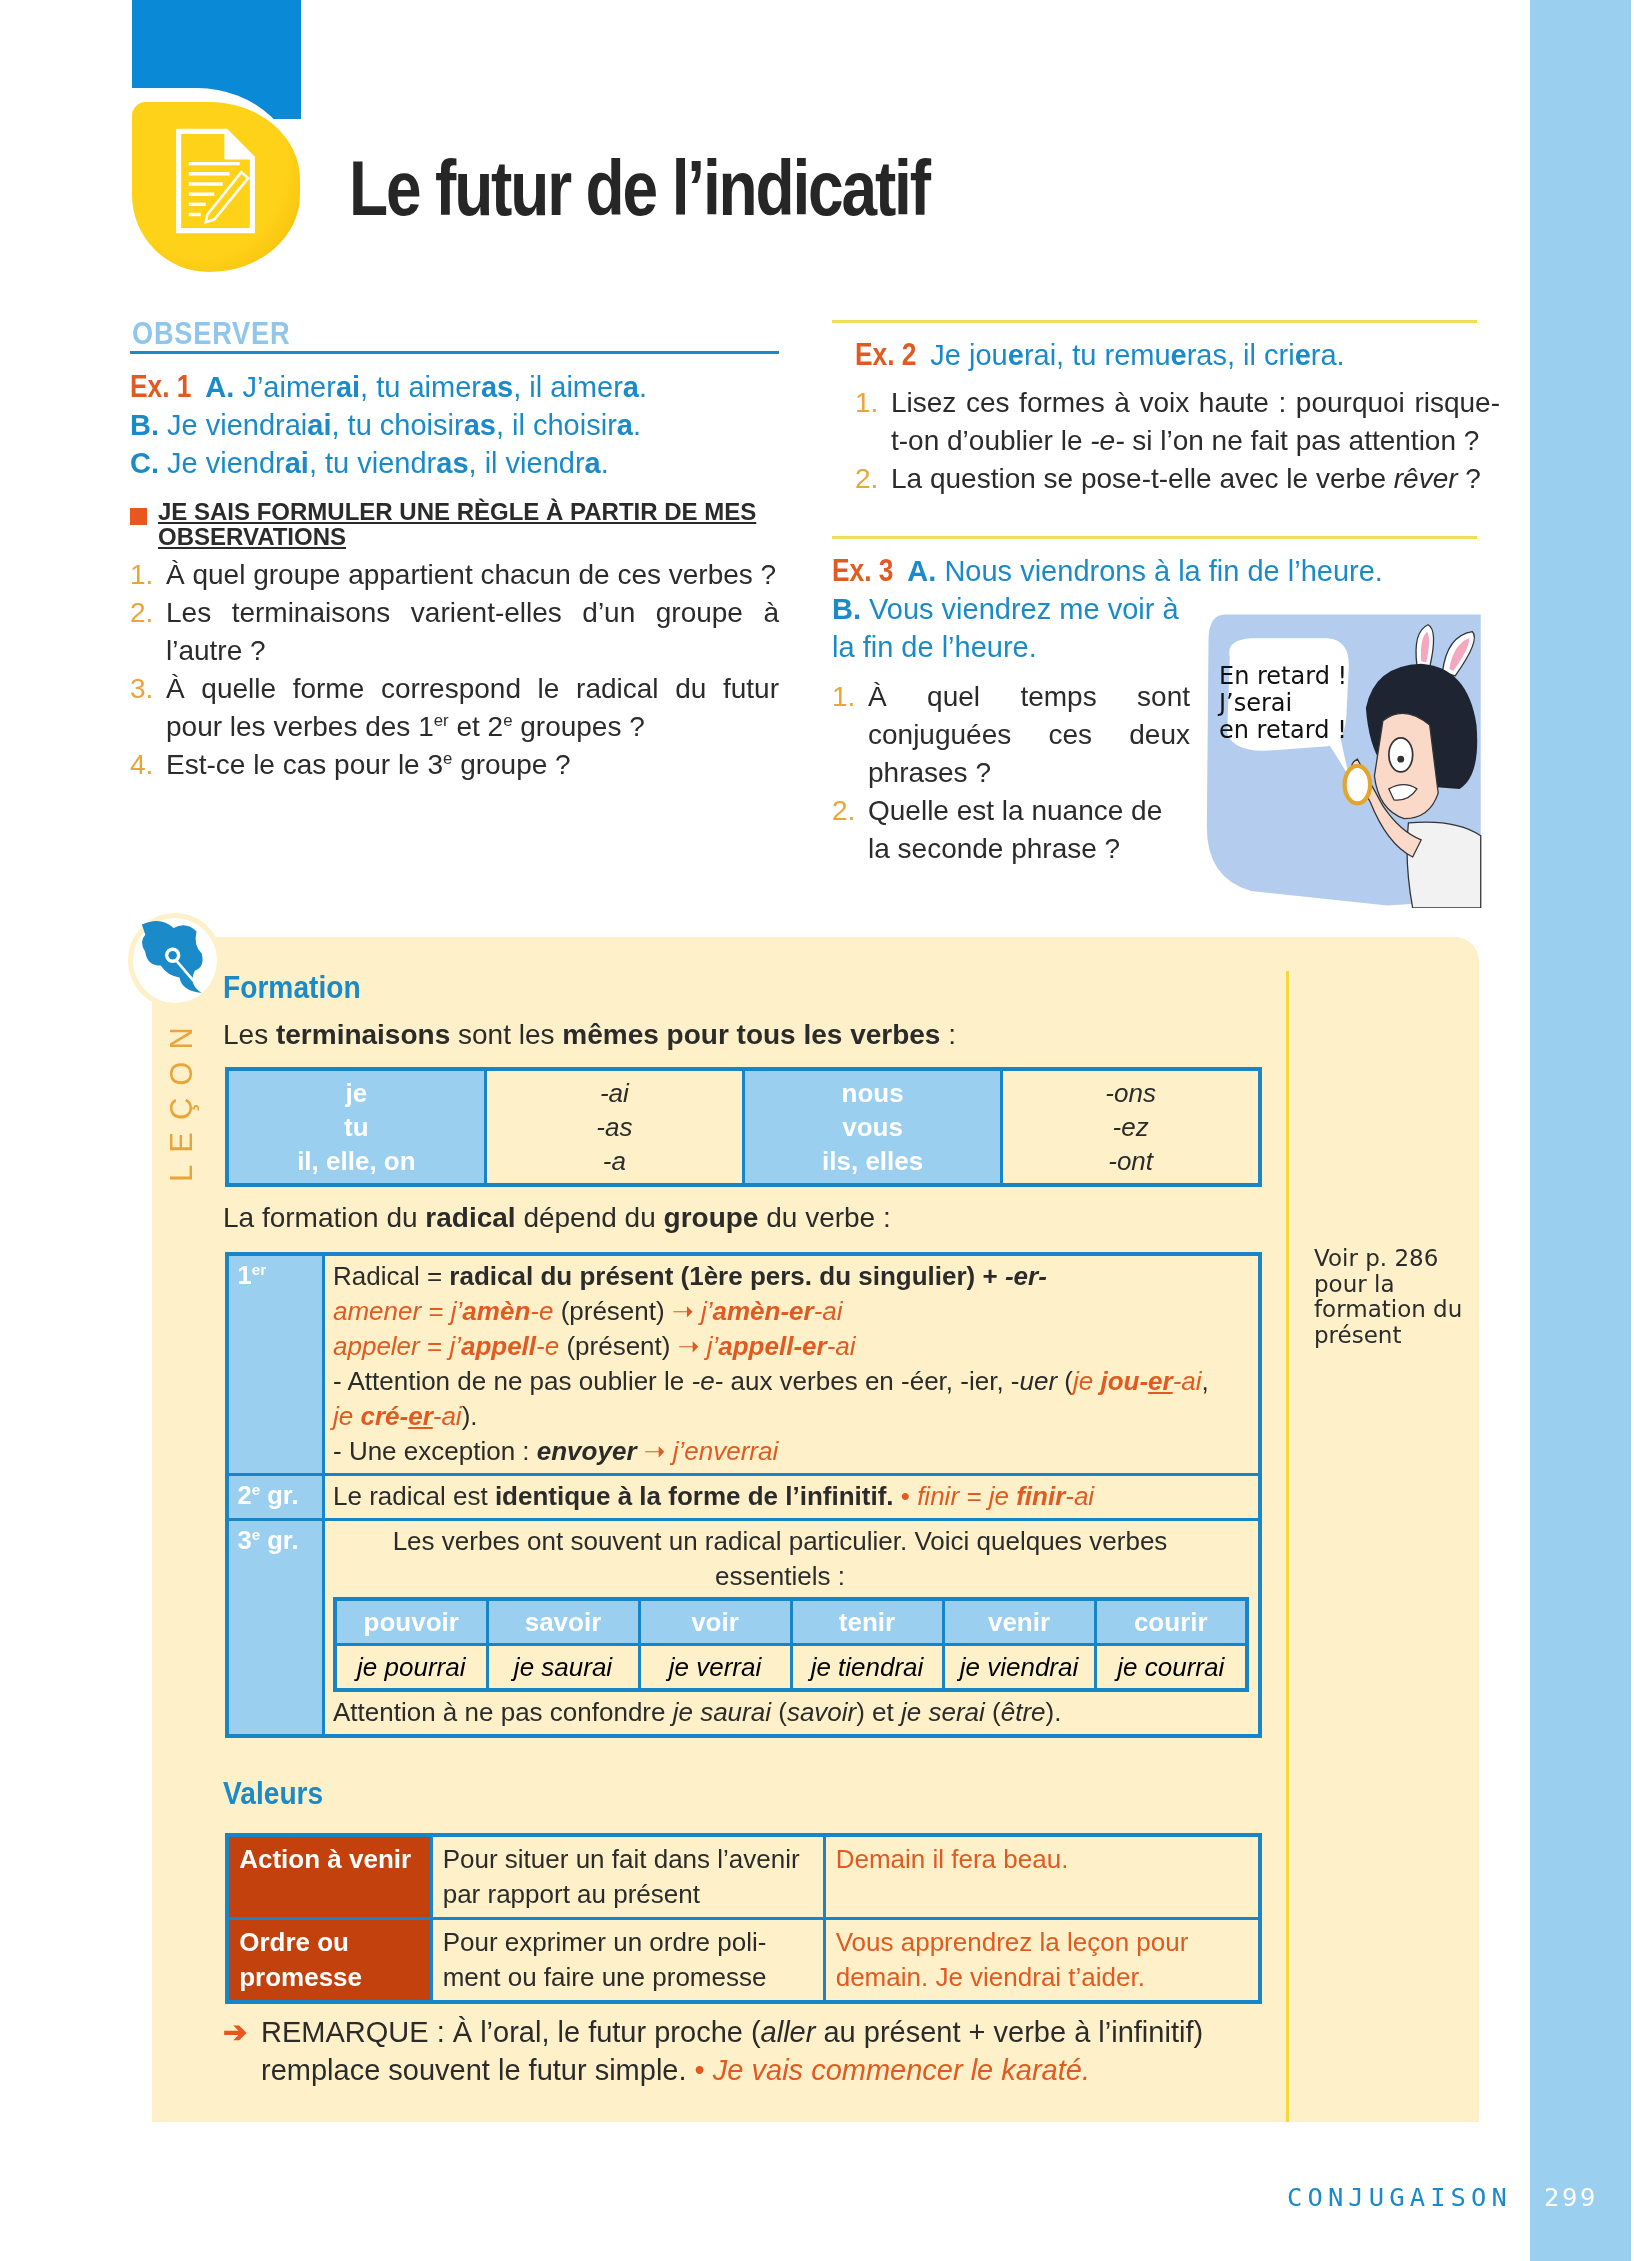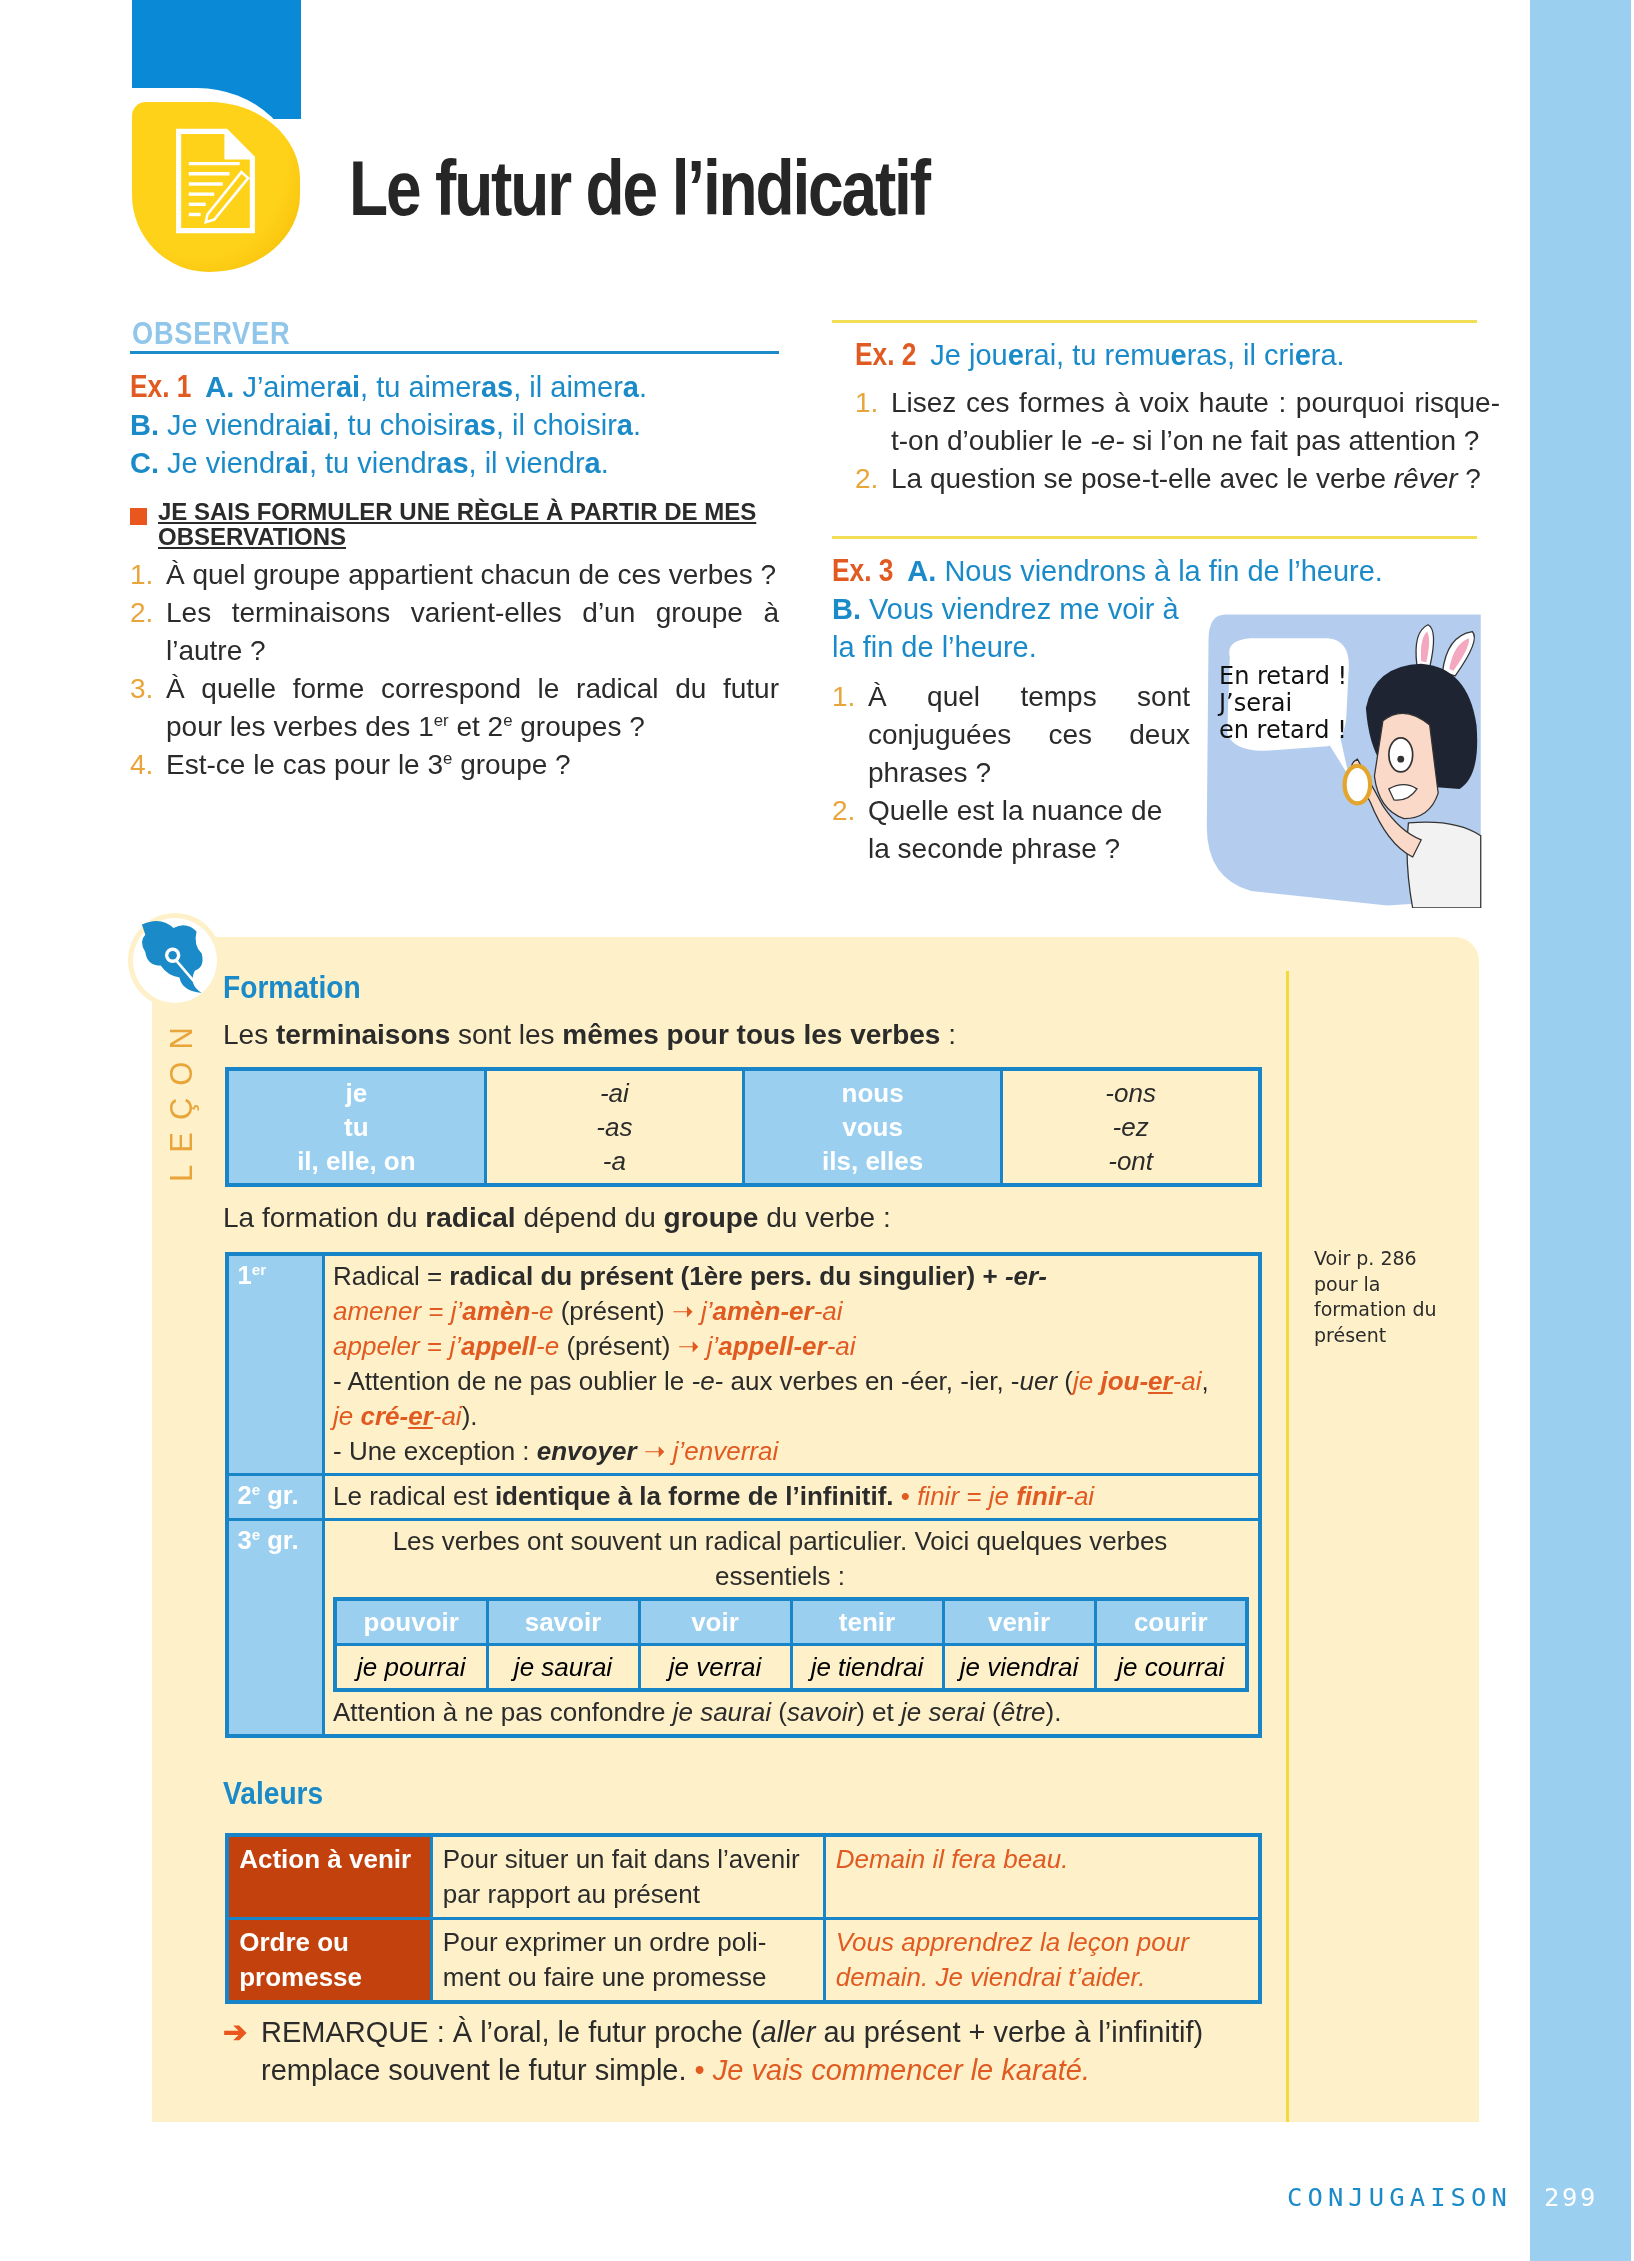--- a/index.html
+++ b/index.html
@@ -45,21 +45,21 @@
   
   .cartoon { left: 1200px; top: 606px; width: 285px; height: 302px; }
   .bubble-text { left: 1219px; top: 651px; font-size: 24px; line-height: 27px; color: #111; font-family: "DejaVu Sans", sans-serif; margin-top: 12px; }
 
   
   .lesson-box { left: 152px; top: 937px; width: 1327px; height: 1185px; background: #fef1c9; border-radius: 0 24px 0 0; }
   .pen-badge { left: 128px; top: 913px; width: 94px; height: 95px; border-radius: 50%; background: #ffffff; border: 5.1px solid #fef1c9; }
   .pen-icon { left: 135px; top: 916px; width: 77px; height: 82px; }
   .lecon-label { left: 164px; top: 1182px; transform: rotate(-90deg); transform-origin: left top; font-size: 31px; letter-spacing: 12px; color: #e9a53a; white-space: nowrap; }
   .vsep { left: 1286px; top: 971px; width: 3.4px; height: 1151px; background: #f4d83c; }
-  .sidenote { left: 1314px; top: 1246px; font-size: 19px; line-height: 25.5px; color: #2b2b2b; font-family: "DejaVu Sans", sans-serif; }
+  .sidenote { left: 1314px; top: 1246px; font-size: 23px; line-height: 25.5px; color: #2b2b2b; font-family: "DejaVu Sans", sans-serif; }
 
   .sec-head { font-size: 32px; font-weight: 700; color: #1a8ac9; transform: scaleX(0.88); transform-origin: left top; }
   .para { font-size: 28px; line-height: 38px; white-space: nowrap; }
 
   table { border-collapse: collapse; }
   .tbl { border: 4.3px solid #1785c7; }
   .tbl td { border: 3.4px solid #1785c7; vertical-align: top; }
   .pronoun { background: #9acfef; color: #ffffff; font-weight: 700; text-align: center; font-size: 26px; line-height: 34px; padding: 5.1px 0; }
   .ending { text-align: center; font-style: italic; font-size: 26px; line-height: 34px; padding: 5.1px 0; color: #2b2b2b; }
 
@@ -68,21 +68,21 @@
   .ex-or { color: #e05a21; }
   .u { text-decoration: underline; }
 
   .verbs td { border: 3.4px solid #1785c7; text-align: center; width: 152px; font-size: 26px; padding: 3.4px 0; }
   .verbs .vh { background: #9acfef; color: #fff; font-weight: 700; }
   .verbs .vf { color: #000000; font-style: italic; }
 
   .val td { font-size: 26px; line-height: 35px; padding: 5.1px 10.2px; }
   .val .vh { background: #c2410c; color: #fff; font-weight: 700; width: 204px; }
   .val .vd { width: 393px; }
-  .val .ve { color: #e05a21; font-style: italic; }
+  .val .ve { color: #e05a21; }
 
   .remark { font-size: 29px; line-height: 38px; position: relative; padding-left: 38px; }
   .remark .arr { position: absolute; left: 0; top: 0; color: #e9561e; font-weight: 700; }
 
   .footer-label { left: 1287px; top: 2182px; font-size: 25.5px; letter-spacing: 5.1px; color: #1a8ac9; font-family: "DejaVu Sans Mono", monospace; }
   .footer-page { left: 1544px; top: 2182px; font-size: 25.5px; letter-spacing: 2.6px; color: #ffffff; font-family: "DejaVu Sans Mono", monospace; }
 </style>
 </head>
 <body>
 

